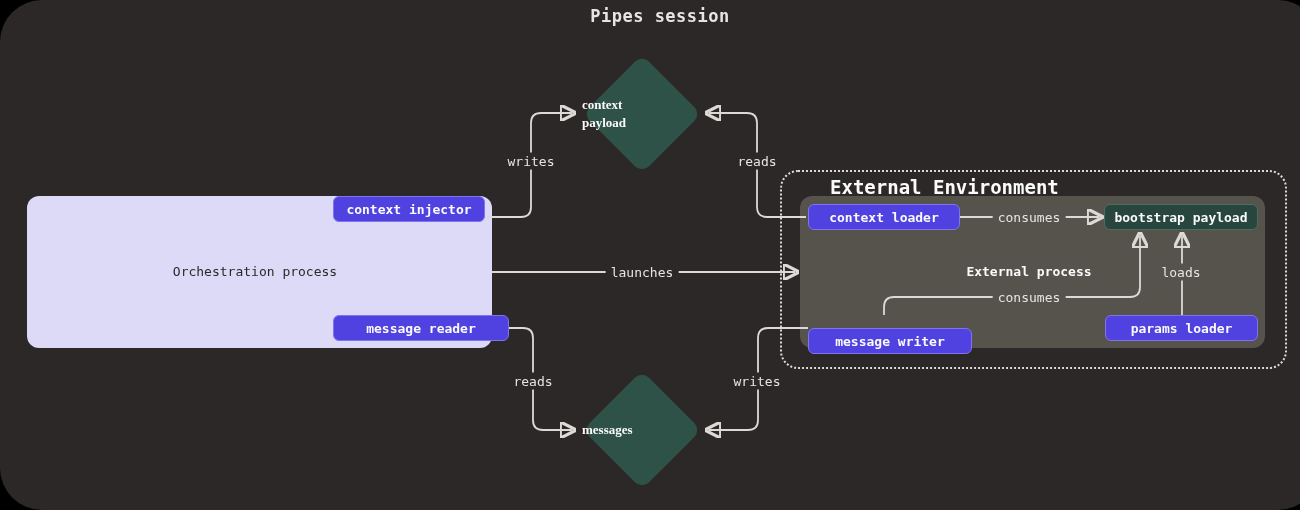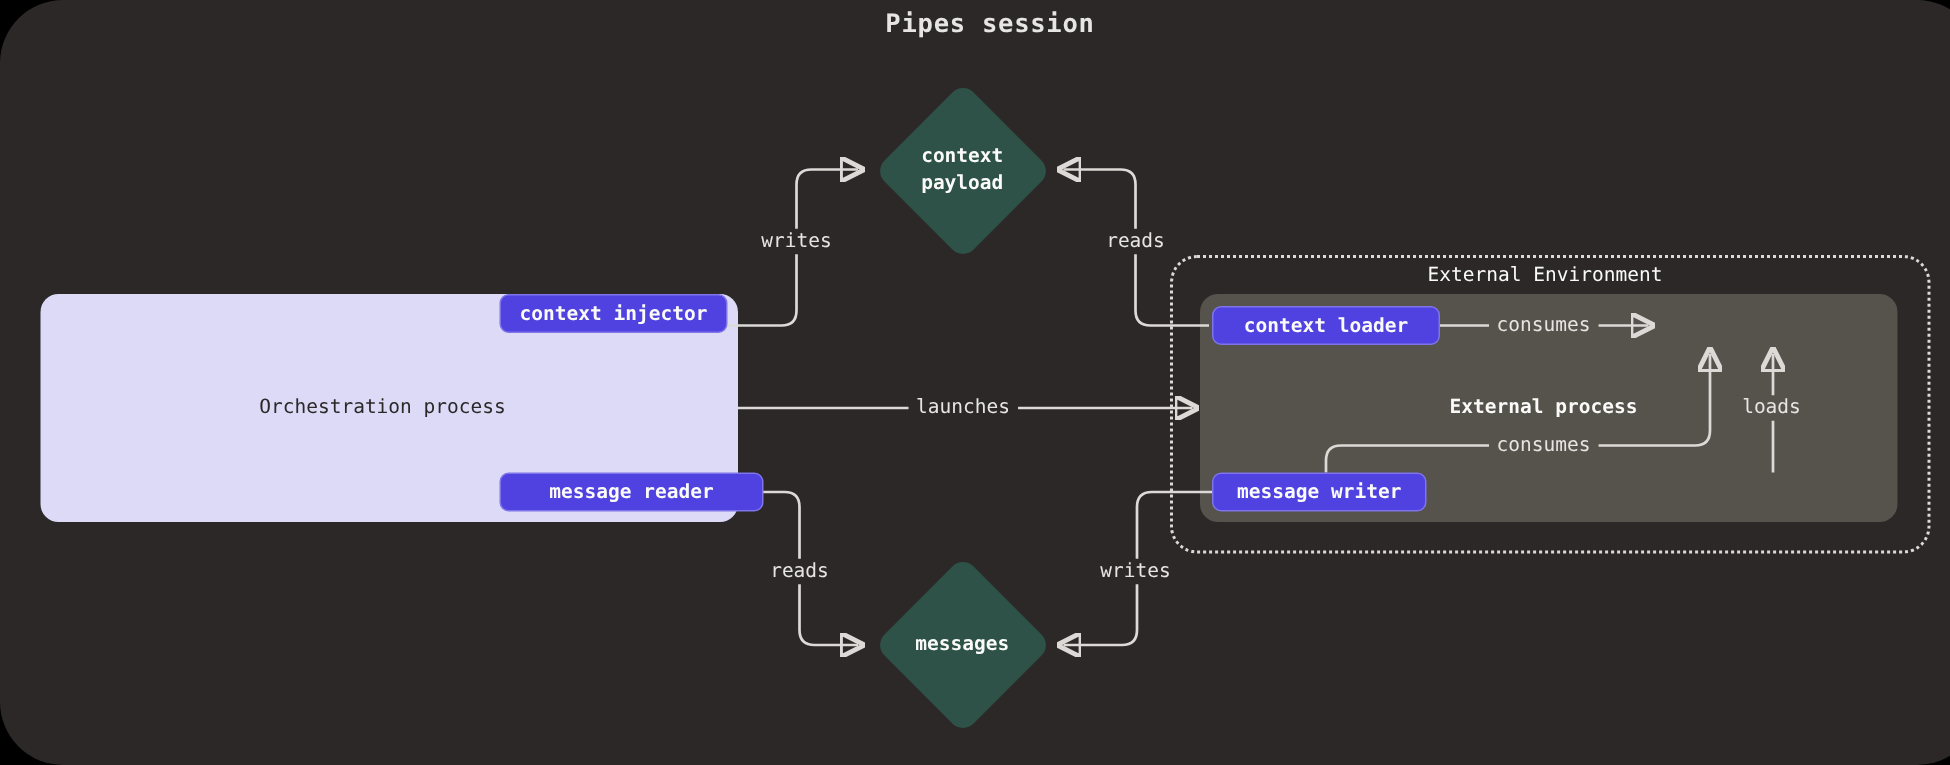--- a/index.html
+++ b/index.html
@@ -35,22 +35,22 @@
   }
   .orchestration-label{
     position:absolute;left:80px;top:264px;width:350px;text-align:center;
     font-size:13px;color:var(--dark-text);
   }
   .external-env{
     position:absolute;left:780px;top:170px;width:503px;height:195px;
     border:2px dotted var(--line);border-radius:18px;background:transparent;
   }
   .external-env-label{
-    position:absolute;left:830px;top:176px;width:400px;text-align:center;
-    font-size:13px;font-weight:normal;color:var(--white-text);
+    position:absolute;left:830px;top:176px;width:400px;text-align:left;
+    font-size:19px;font-weight:bold;color:var(--white-text);
   }
   .external-process{
     position:absolute;left:800px;top:196px;width:465px;height:152px;
     background:var(--gray-box);border-radius:12px;
   }
   .external-process-label{
     position:absolute;left:854px;top:264px;width:350px;text-align:center;
     font-size:13px;font-weight:bold;color:var(--white-text);
   }
   
@@ -58,33 +58,34 @@
     position:absolute;height:26px;border-radius:6px;box-sizing:border-box;
     display:flex;align-items:center;justify-content:center;
     font-size:13px;font-weight:bold;color:var(--white-text);white-space:nowrap;
   }
   .chip.purple{background:var(--node-purple);border:1px solid var(--node-purple-border);}
   .chip.green{background:var(--bootstrap-green);border:1px solid var(--bootstrap-green-border);}
   .chip-context-injector{left:333px;top:196px;width:152px;}
   .chip-message-reader{left:333px;top:315px;width:176px;}
   .chip-context-loader{left:808px;top:204px;width:152px;}
   .chip-bootstrap-payload{left:1104px;top:204px;width:154px;}
-  .chip-message-writer{left:808px;top:315px;width:143px;}
+  .chip-message-writer{left:808px;top:328px;width:164px;}
   .chip-params-loader{left:1105px;top:315px;width:153px;}
   
   .diamond{position:absolute;width:119px;height:119px;}
   .diamond .shape{
     position:absolute;inset:17.5px;background:var(--node-green);
     transform:rotate(45deg);border-radius:10px;
   }
   .diamond .dlabel{
     position:absolute;inset:0;display:flex;flex-direction:column;
-    align-items:center;justify-content:center;
+    align-items:flex-start;justify-content:center;
     font-size:13px;font-weight:bold;color:var(--white-text);line-height:1.35;
     text-align:center;
+    font-family:Liberation Serif, serif;
   }
   .diamond-context-payload{left:582px;top:54px;}
   .diamond-messages{left:582px;top:370px;}
   
   svg.edges{position:absolute;left:0;top:0;pointer-events:none;}
   svg.edges path{fill:none;stroke:var(--line);stroke-width:1.8;}
   .elabel{
     position:absolute;transform:translate(-50%,-50%);
     font-size:13px;color:var(--label-text);background:var(--panel-bg);
     padding:1px 5px;white-space:nowrap;
@@ -141,21 +142,23 @@
   <div class="diamond diamond-messages">
     <div class="shape"></div>
     <div class="dlabel">
       <span>messages</span>
     </div>
   </div>
 
   <div class="chip purple chip-context-injector">context injector</div>
   <div class="chip purple chip-message-reader">message reader</div>
   <div class="chip purple chip-context-loader">context loader</div>
+  <div class="chip green chip-bootstrap-payload">bootstrap payload</div>
   <div class="chip purple chip-message-writer">message writer</div>
+  <div class="chip purple chip-params-loader">params loader</div>
 
   <div class="elabel el-writes-top">writes</div>
   <div class="elabel el-reads-top">reads</div>
   <div class="elabel el-launches">launches</div>
   <div class="elabel on-gray el-consumes-top">consumes</div>
   <div class="elabel on-gray el-consumes-bottom">consumes</div>
   <div class="elabel on-gray el-loads">loads</div>
   <div class="elabel el-reads-bottom">reads</div>
   <div class="elabel el-writes-bottom">writes</div>
 

